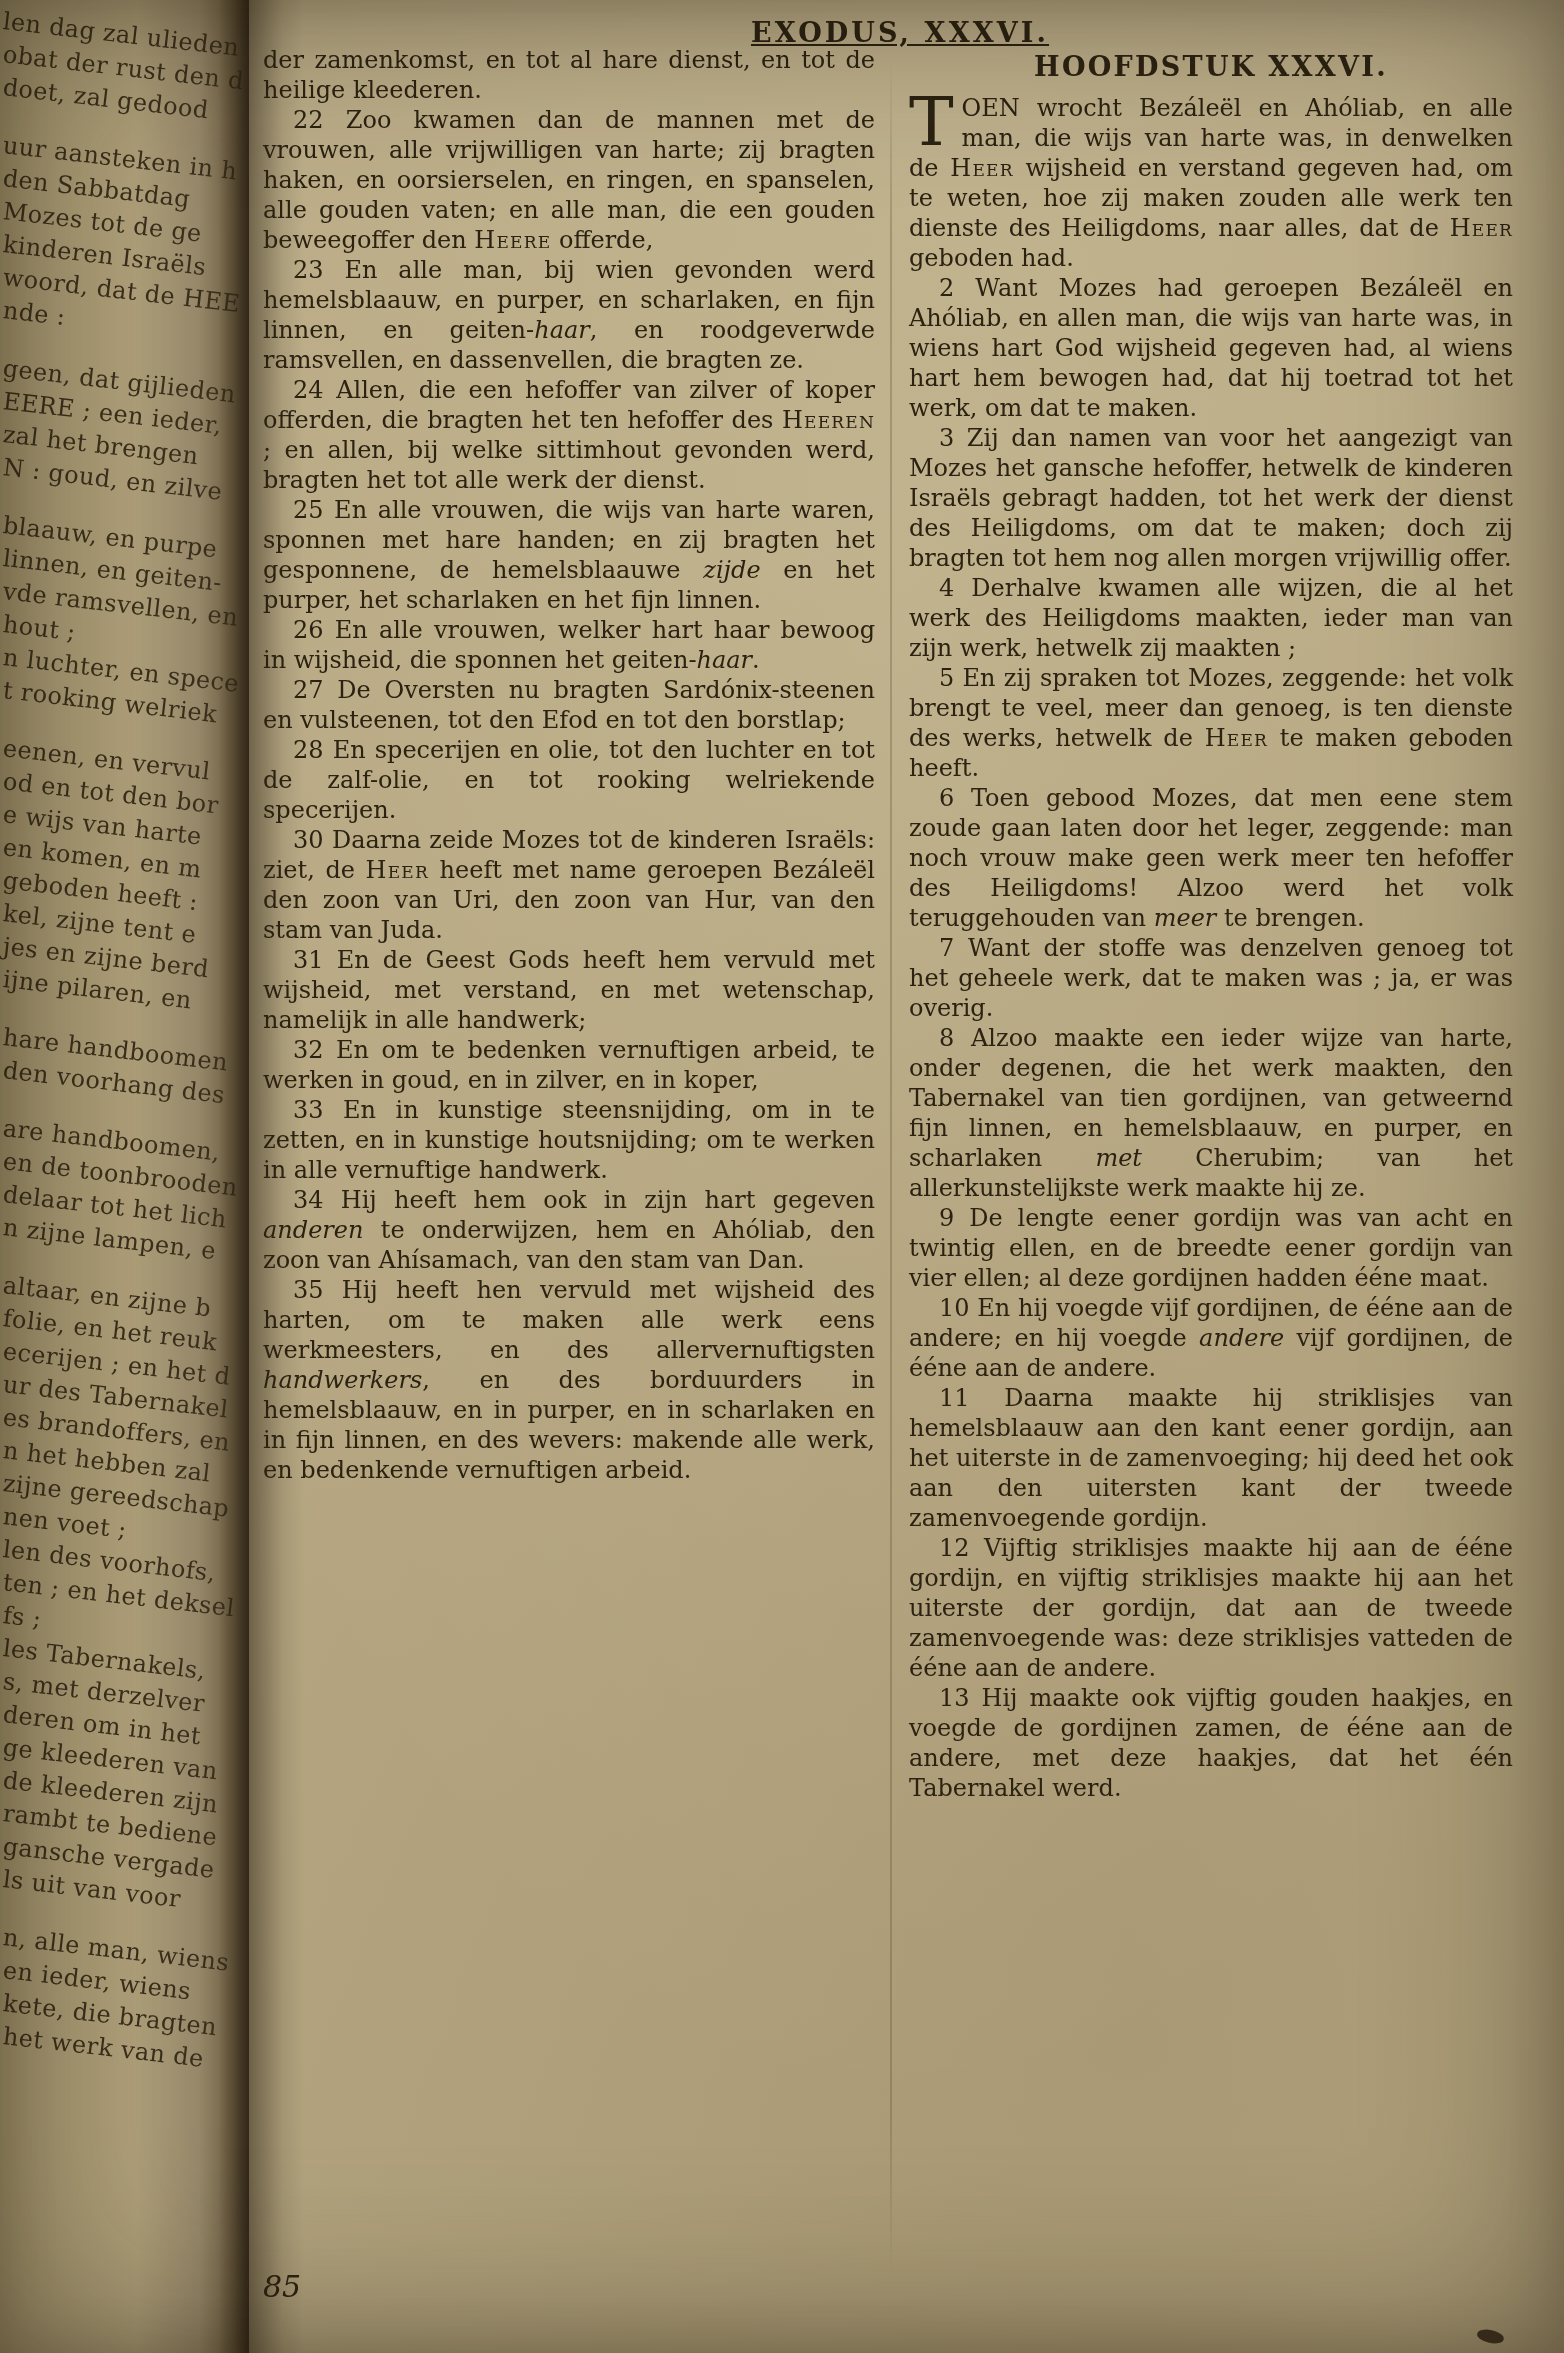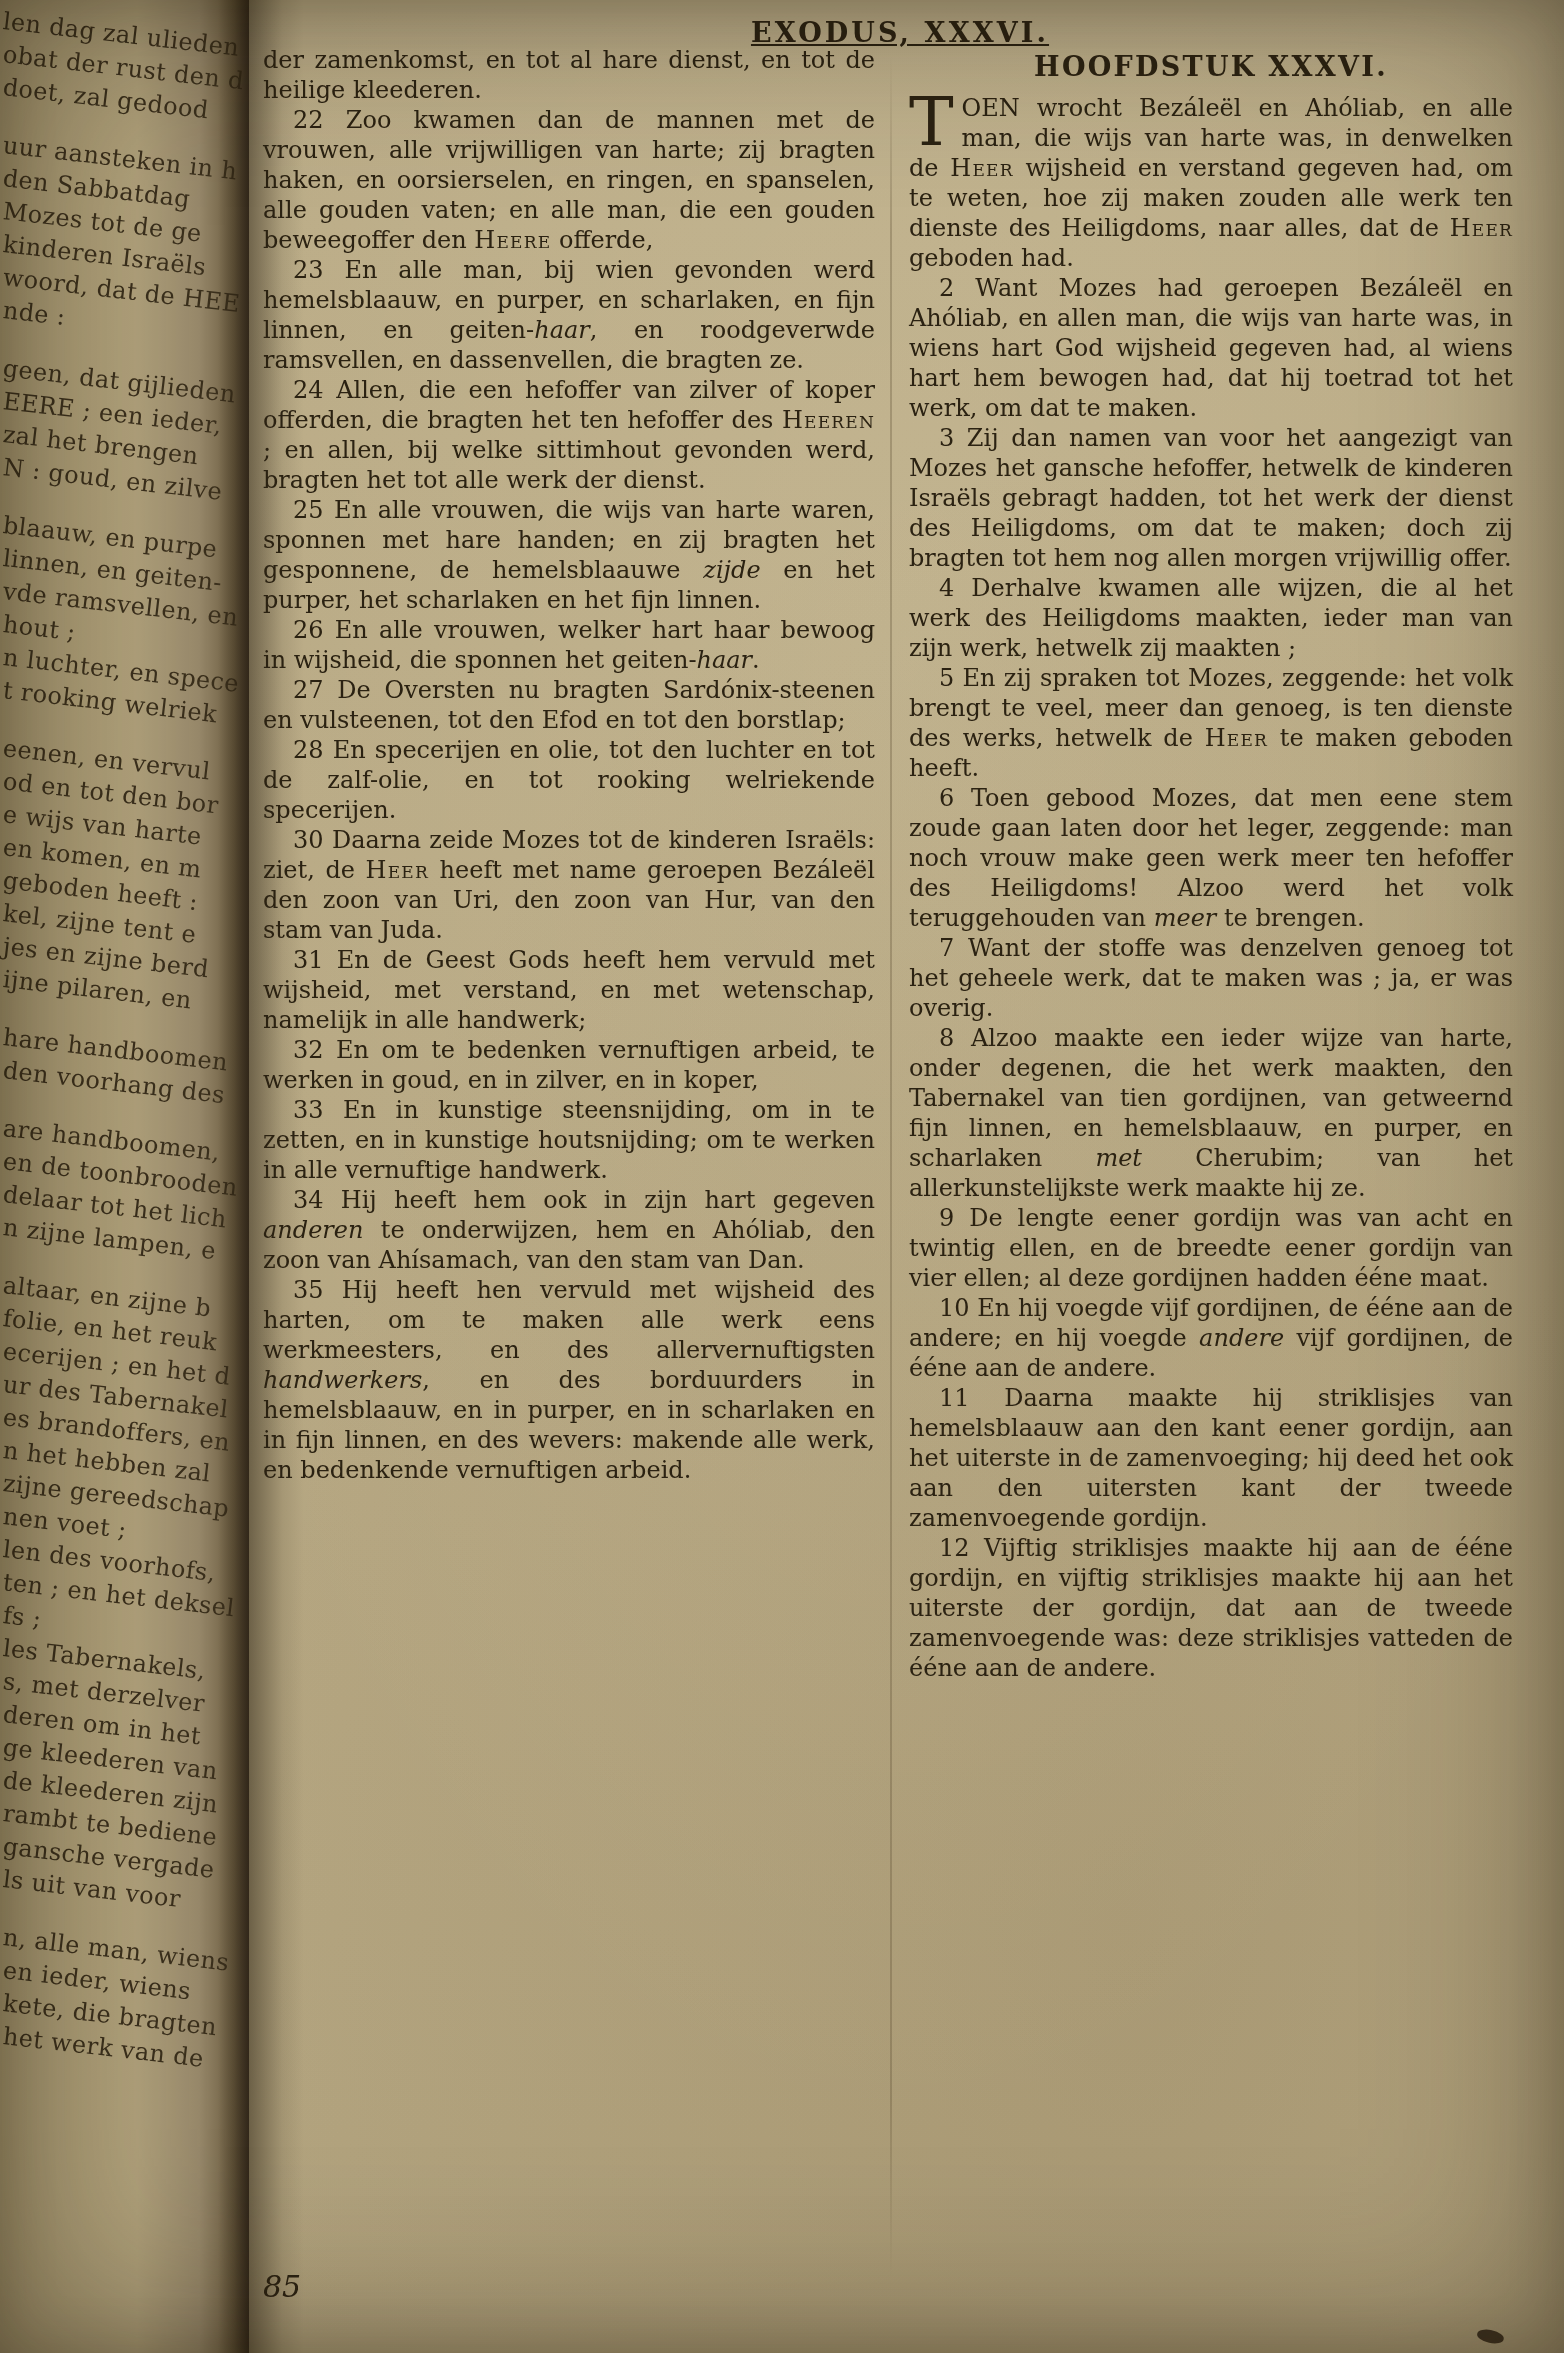--- a/index.html
+++ b/index.html
@@ -194,20 +194,21 @@
         <p class="verse indent">3 Zij dan namen van voor het aangezigt van Mozes het gansche hefoffer, hetwelk de kinderen Israëls gebragt hadden, tot het werk der dienst des Heiligdoms, om dat te maken; doch zij bragten tot hem nog allen morgen vrijwillig offer.</p>
         <p class="verse indent">4 Derhalve kwamen alle wijzen, die al het werk des Heiligdoms maakten, ieder man van zijn werk, hetwelk zij maakten ;</p>
         <p class="verse indent">5 En zij spraken tot Mozes, zeggende: het volk brengt te veel, meer dan genoeg, is ten dienste des werks, hetwelk de <span class="sc">Heer</span> te maken geboden heeft.</p>
         <p class="verse indent">6 Toen gebood Mozes, dat men eene stem zoude gaan laten door het leger, zeggende: man noch vrouw make geen werk meer ten hefoffer des Heiligdoms! Alzoo werd het volk teruggehouden van <em>meer</em> te brengen.</p>
         <p class="verse indent">7 Want der stoffe was denzelven genoeg tot het geheele werk, dat te maken was ; ja, er was overig.</p>
         <p class="verse indent">8 Alzoo maakte een ieder wijze van harte, onder degenen, die het werk maakten, den Tabernakel van tien gordijnen, van getweernd fijn linnen, en hemelsblaauw, en purper, en scharlaken <em>met</em> Cherubim; van het allerkunstelijkste werk maakte hij ze.</p>
         <p class="verse indent">9 De lengte eener gordijn was van acht en twintig ellen, en de breedte eener gordijn van vier ellen; al deze gordijnen hadden ééne maat.</p>
         <p class="verse indent">10 En hij voegde vijf gordijnen, de ééne aan de andere; en hij voegde <em>andere</em> vijf gordijnen, de ééne aan de andere.</p>
         <p class="verse indent">11 Daarna maakte hij striklisjes van hemelsblaauw aan den kant eener gordijn, aan het uiterste in de zamenvoeging; hij deed het ook aan den uitersten kant der tweede zamenvoegende gordijn.</p>
         <p class="verse indent">12 Vijftig striklisjes maakte hij aan de ééne gordijn, en vijftig striklisjes maakte hij aan het uiterste der gordijn, dat aan de tweede zamenvoegende was: deze striklisjes vatteden de ééne aan de andere.</p>
+        <p class="verse indent">13 Hij maakte ook vijftig gouden haakjes, en voegde de gordijnen zamen, de ééne aan de andere, met deze haakjes, dat het één Tabernakel werd.</p>
       </div>
   </div>
 
   <div class="page-number">85</div>
 
   <div class="ink-smudge"></div>
   <div class="vignette"></div>
 </div>
 
 

